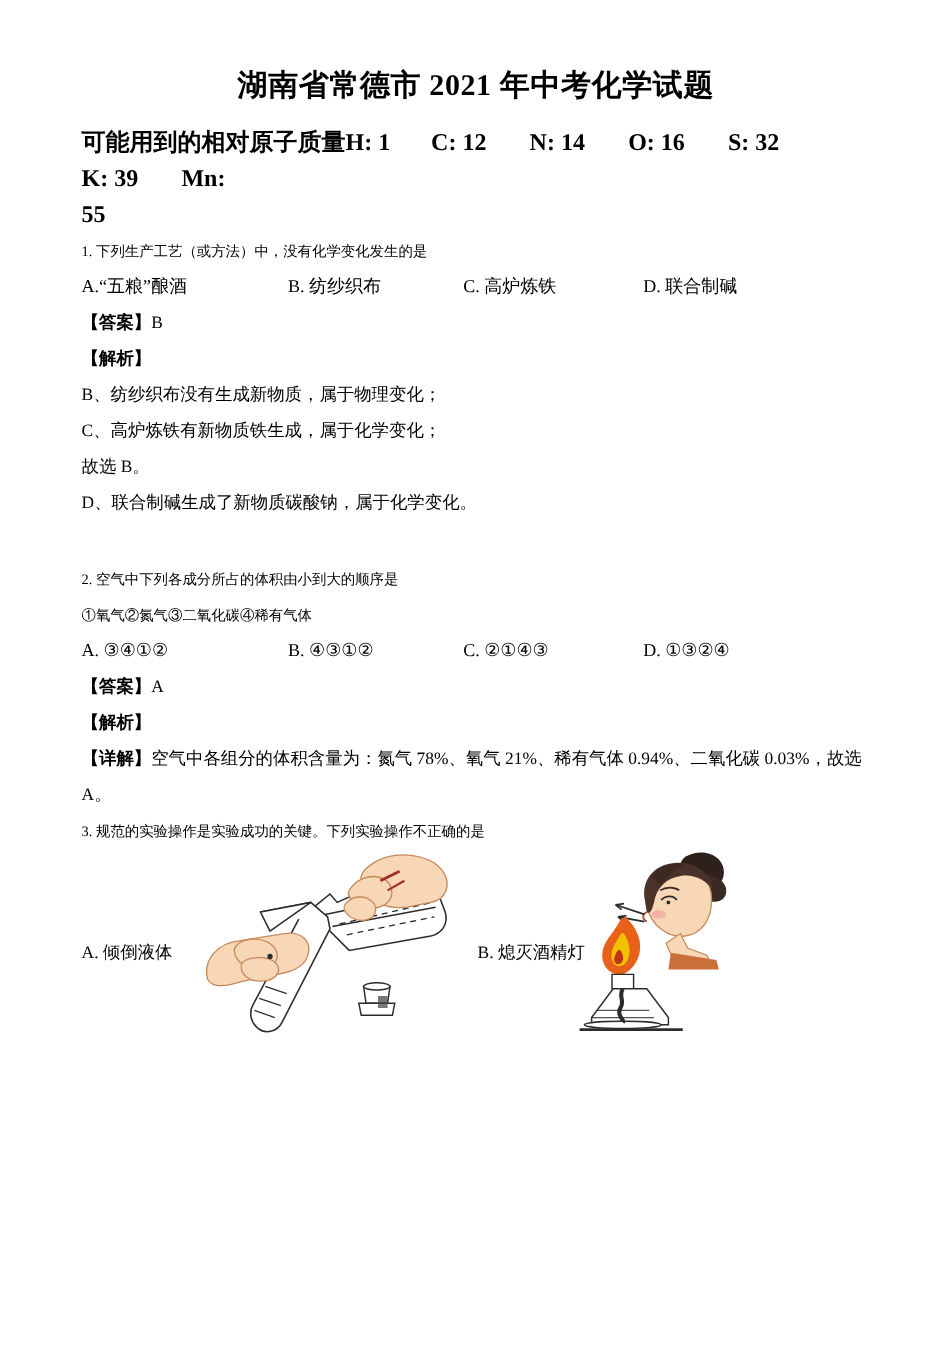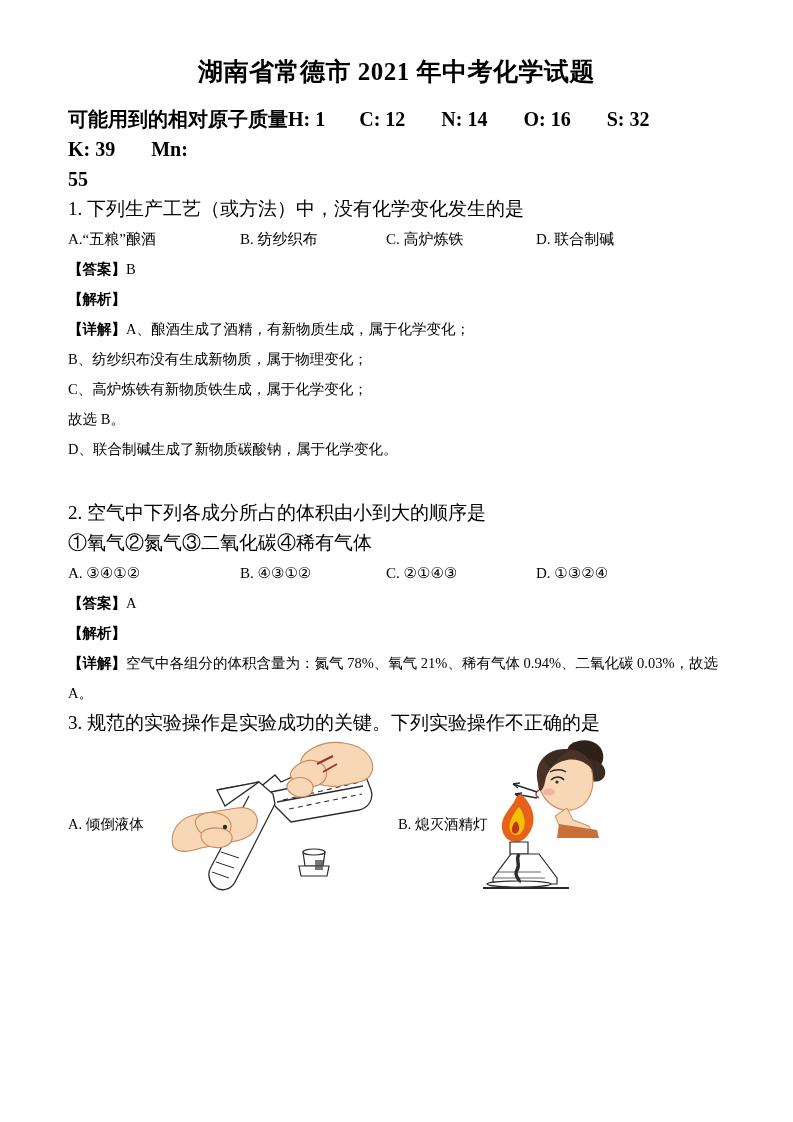--- a/index.html
+++ b/index.html
@@ -54,21 +54,21 @@
   }
   .sp-1 { display:inline-block; width: 34px; }
   .sp-2 { display:inline-block; width: 36px; }
   .section-head {
     font-size: 15px;
     font-weight: bold;
     line-height: 32px;
     margin-top: 6px;
   }
   .q-stem {
-    font-size: 19px;
+    font-size: 12px;
     line-height: 30px;
   }
   .opts {
     position: relative;
     height: 30px;
     font-size: 15px;
     line-height: 30px;
   }
   .opt {
     position: absolute;
@@ -143,23 +143,20 @@
       <span class="opt o2">B. 纺纱织布</span>
       <span class="opt o3">C. 高炉炼铁</span>
       <span class="opt o4">D. 联合制碱</span>
     </div>
     <div class="ans-line">
       <span class="tag-blue">【答案】</span><span>B</span>
     </div>
     <div class="ans-line">
       <span class="tag-blue">【解析】</span>
     </div>
-    <div class="ans-line">
-      <span class="tag-black">【详解】</span><span>A、酿酒生成了酒精，有新物质生成，属于化学变化；</span>
-    </div>
     <div class="ans-line">B、纺纱织布没有生成新物质，属于物理变化；</div>
     <div class="ans-line">C、高炉炼铁有新物质铁生成，属于化学变化；</div>
     <div class="ans-line">故选 B。</div>
     <div class="ans-line">D、联合制碱生成了新物质碳酸钠，属于化学变化。</div>
 
     <div class="spacer-lg"></div>
 
     <div class="q-stem">
       <span>2.</span>
       <span>空气中下列各成分所占的体积由小到大的顺序是</span>

